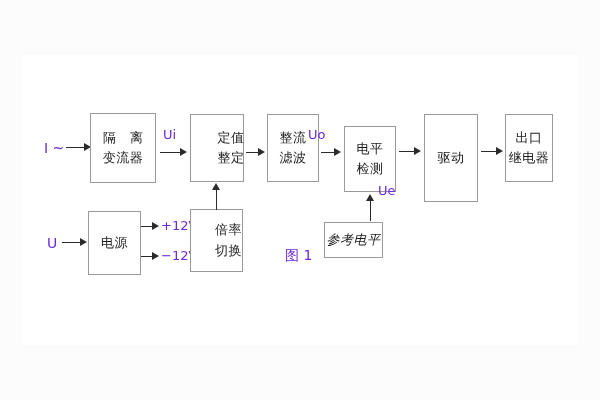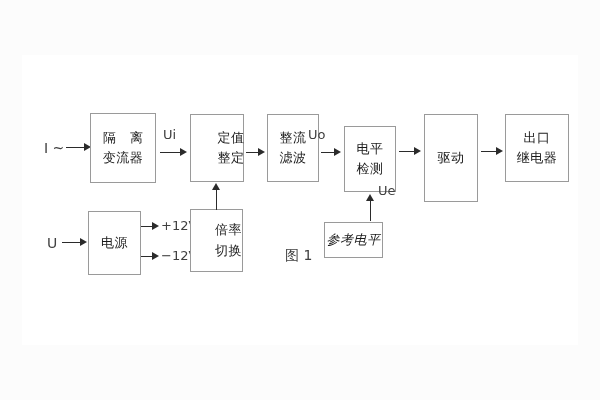--- a/index.html
+++ b/index.html
@@ -39,21 +39,21 @@
     line-height: 1.55;
     letter-spacing: 0.5px;
     text-align: center;
   }
   .box .ln { display: block; white-space: nowrap; }
   .box .ln.spaced { letter-spacing: 5px; text-indent: 5px; }
 
   
   .lbl {
     position: absolute;
-    color: #404040;
+    color: #6d28d9;
     font-size: 13px;
     white-space: nowrap;
     line-height: 1;
   }
   .lbl.big { font-size: 14px; }
 
   
   .hline {
     position: absolute;
     height: 0;
@@ -124,21 +124,21 @@
   <div class="hline" style="left:399px; top:151px; width:16px;"></div>
   <div class="arrow-r" style="left:414px; top:147px;"></div>
 
   <div class="box" style="left:424px; top:114px; width:54px; height:88px;">
     <span class="ln">驱动</span>
   </div>
 
   <div class="hline" style="left:481px; top:151px; width:17px;"></div>
   <div class="arrow-r" style="left:496px; top:147px;"></div>
 
-  <div class="box" style="left:505px; top:114px; width:64px; height:68px;">
+  <div class="box" style="left:505px; top:114px; width:48px; height:68px;">
     <span class="ln">出口</span>
     <span class="ln">继电器</span>
   </div>
 
   <div class="lbl big" style="left:47px; top:236px;">U</div>
   <div class="hline" style="left:62px; top:242px; width:20px;"></div>
   <div class="arrow-r" style="left:80px; top:238px;"></div>
 
   <div class="box" style="left:88px; top:211px; width:53px; height:64px;">
     <span class="ln">电源</span>

